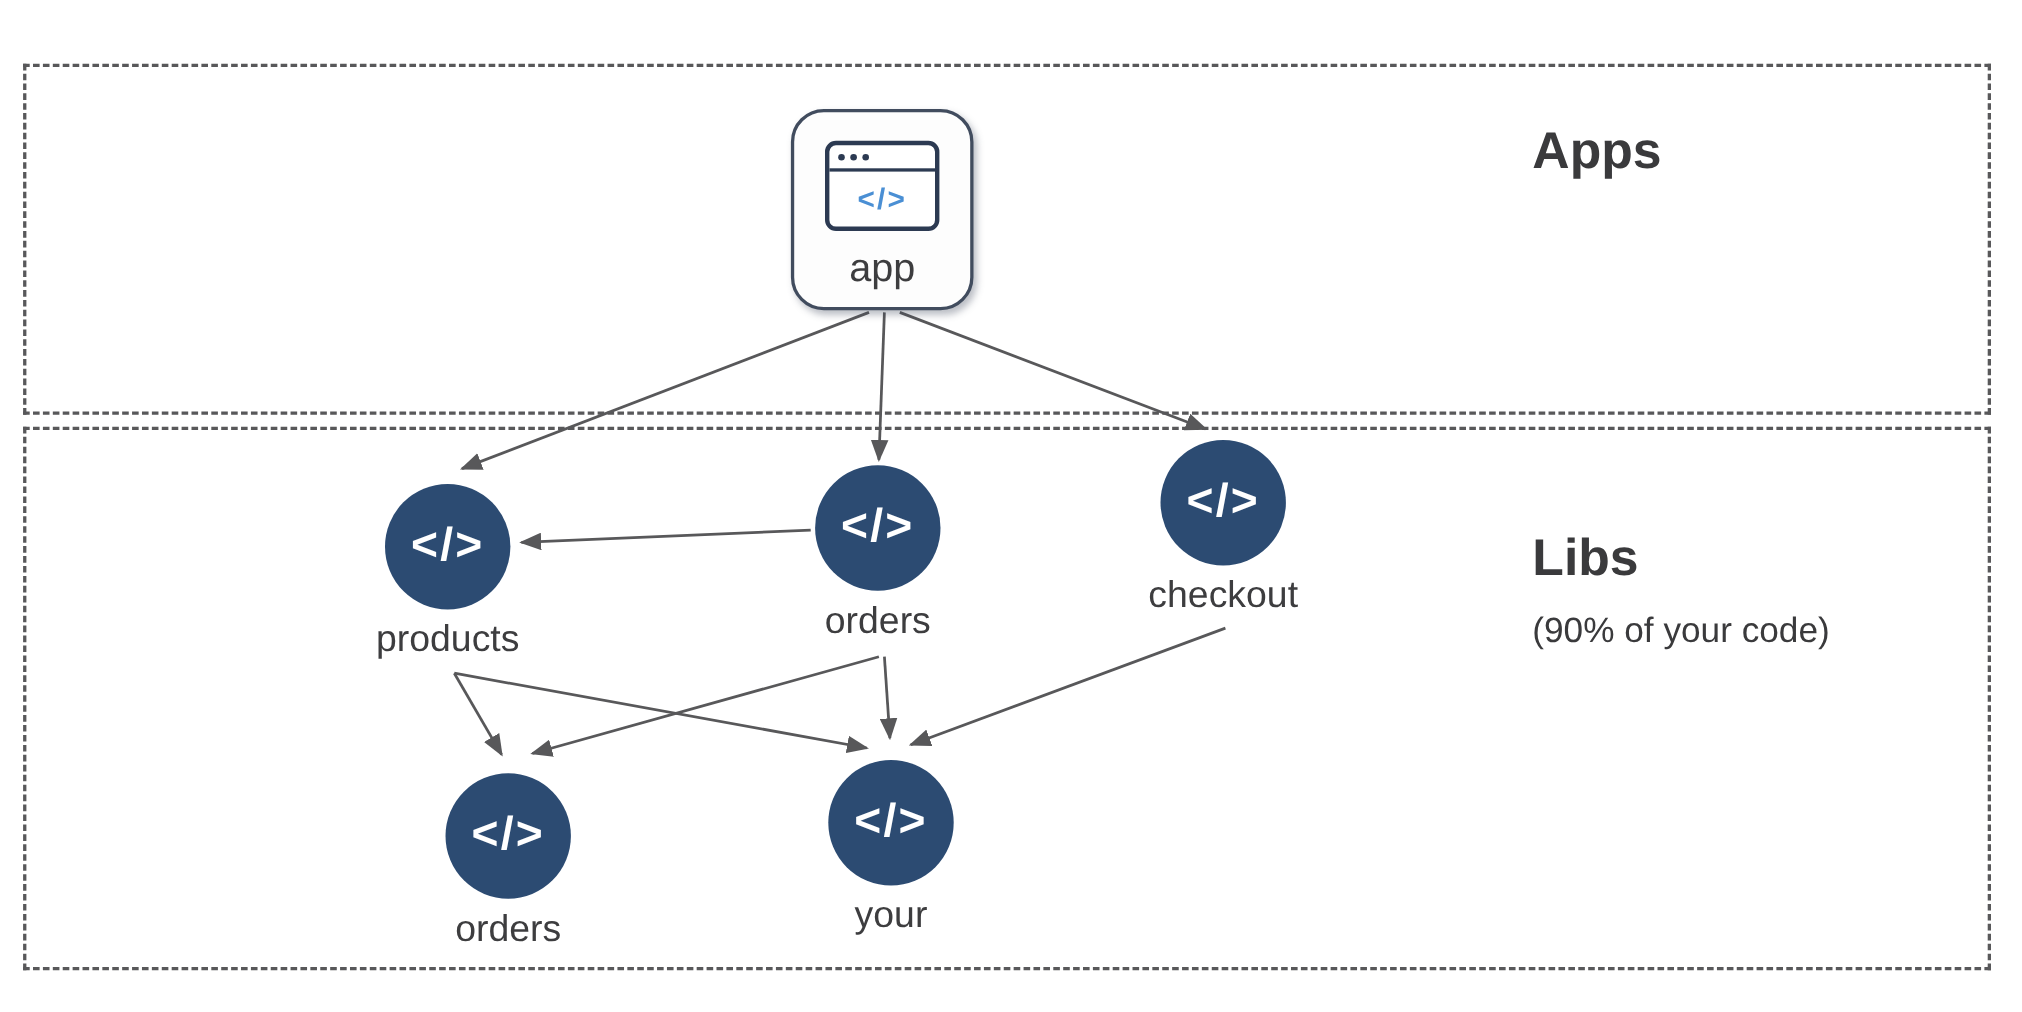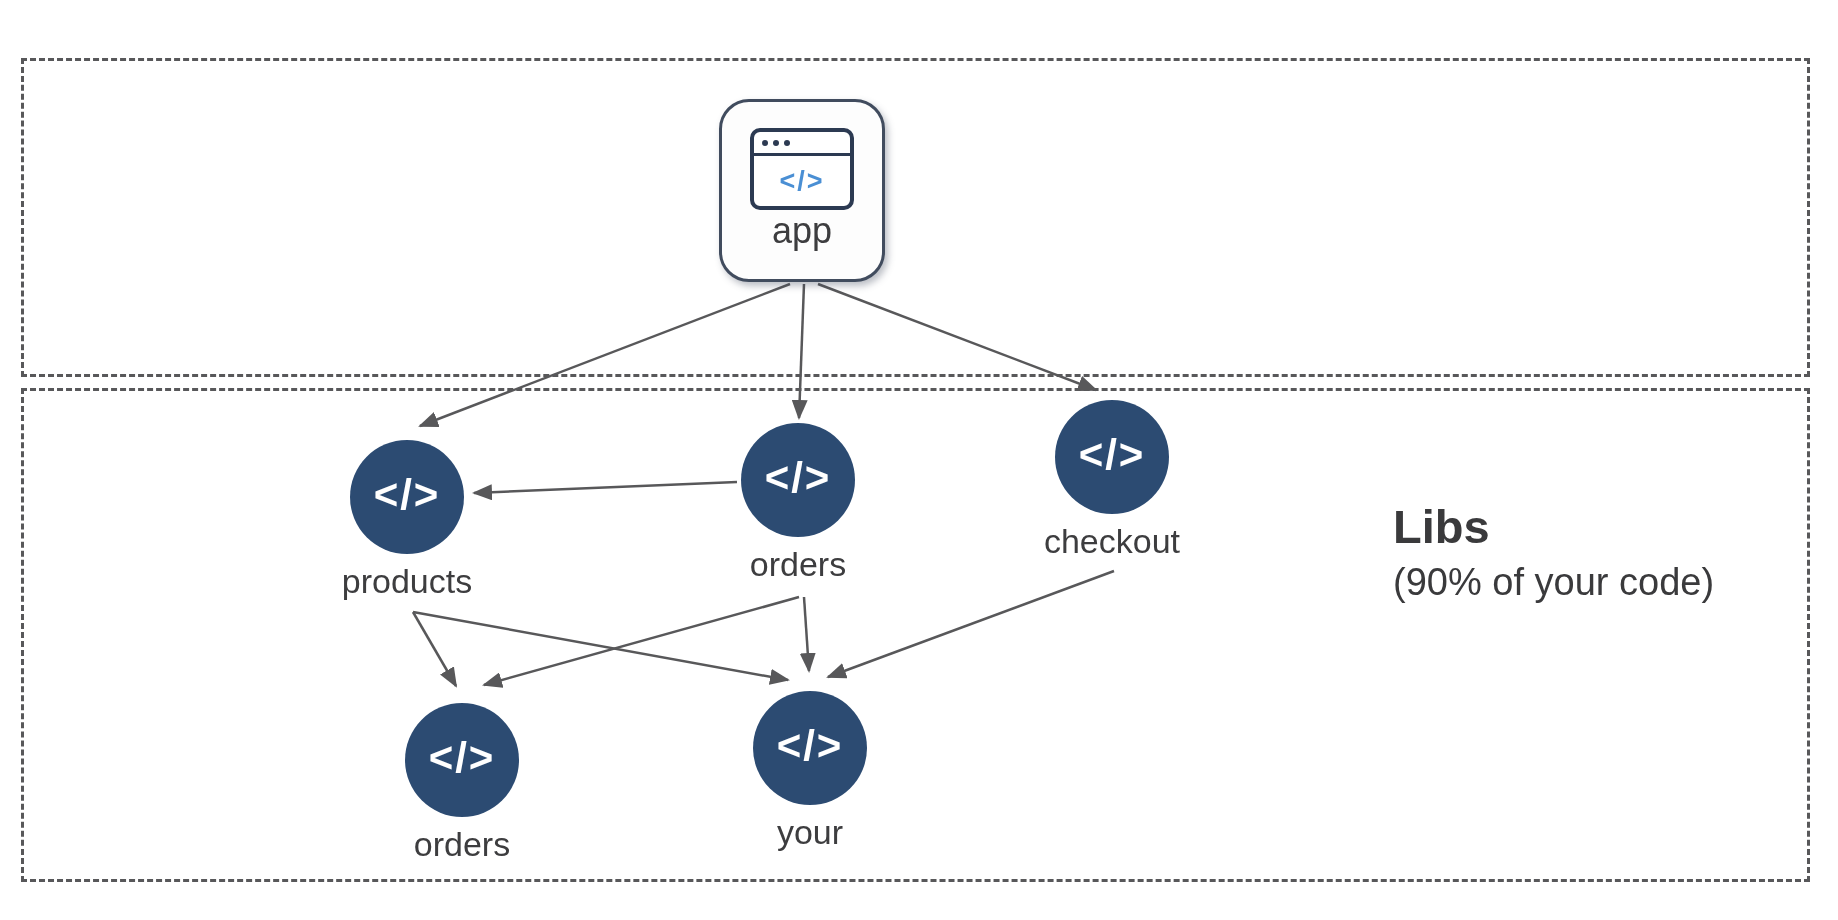--- a/index.html
+++ b/index.html
@@ -30,37 +30,37 @@
     background:#fdfdfd;border:3px solid var(--app-box-border);border-radius:30px;
     box-shadow:3px 4px 7px rgba(60,70,90,0.35);
     box-sizing:border-box;display:flex;flex-direction:column;align-items:center;}
   .browser-icon{margin-top:26px;width:104px;height:82px;border:4px solid var(--icon-border);
     border-radius:10px;box-sizing:border-box;background:#ffffff;display:flex;flex-direction:column;}
   .browser-topbar{height:21px;display:flex;align-items:center;padding-left:8px;gap:5px;
     border-bottom:3px solid var(--icon-border);}
   .browser-dot{width:6px;height:6px;border-radius:50%;background:var(--icon-border);}
   .browser-body{flex:1;display:flex;align-items:center;justify-content:center;}
   .browser-code{color:var(--icon-blue);font-weight:bold;font-size:27px;letter-spacing:2px;}
-  .app-label{margin-top:0;font-size:36px;color:var(--text);}
+  .app-label{margin-top:12px;font-size:36px;color:var(--text);}
 
   
   .lib-node{position:absolute;width:114px;display:flex;flex-direction:column;align-items:center;}
   .code-circle{width:114px;height:114px;border-radius:50%;background:var(--node-fill);
     display:flex;align-items:center;justify-content:center;}
   .code-glyph{color:#ffffff;font-weight:bold;font-size:42px;letter-spacing:2px;
     transform:translateY(-2px);}
   .node-label{margin-top:8px;font-size:34px;color:var(--text);white-space:nowrap;}
 
   
   .section-caption{position:absolute;left:1393px;color:#3a3a3c;}
   .caption-apps{top:110px;}
-  .caption-libs{top:500px;}
+  .caption-libs{top:480px;}
   .caption-title{font-size:47px;font-weight:bold;line-height:1.15;}
   .caption-sub-lg{font-size:40px;line-height:1.2;margin-top:4px;}
-  .caption-sub-sm{font-size:38px;line-height:1.2;margin-top:6px;}
+  .caption-sub-sm{font-size:32px;line-height:1.2;margin-top:20px;}
 </style>
 </head>
 <body>
 
 <div class="stage">
 
   <div class="section-box section-apps"></div>
   <div class="section-box section-libs"></div>
 
   <svg class="edges-svg" viewBox="0 0 1838 920">
@@ -121,19 +121,20 @@
   </div>
       <div class="lib-node" style="left: 753px; top: 691px;">
     <div class="code-circle">
       <span class="code-glyph">&lt;/&gt;</span>
     </div>
     <div class="node-label">your</div>
   </div>
     </div>
 
   <div class="section-caption caption-apps">
+    <div class="caption-title">Apps</div>
   </div>
   <div class="section-caption caption-libs">
     <div class="caption-title">Libs</div>
     <div class="caption-sub-sm">(90% of your code)</div>
   </div>
 
 </div>
 
 </body></html>

